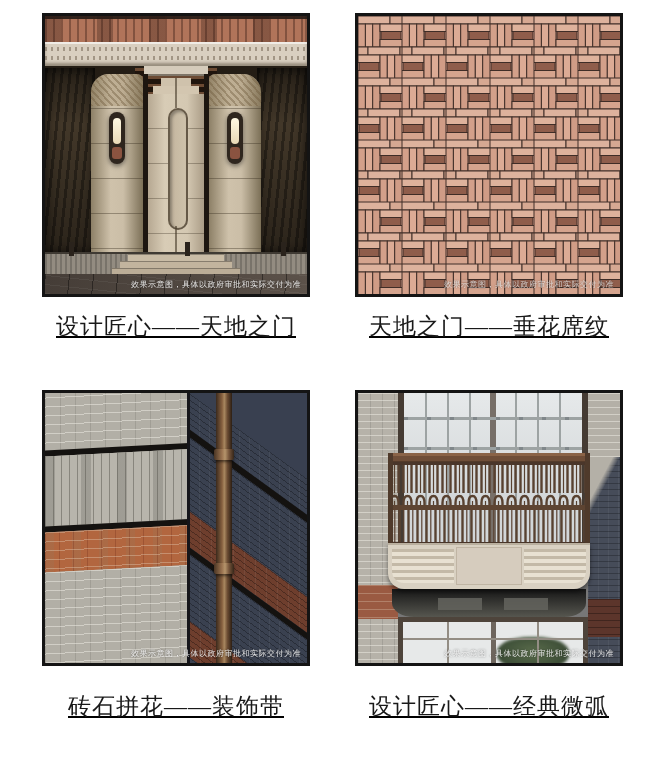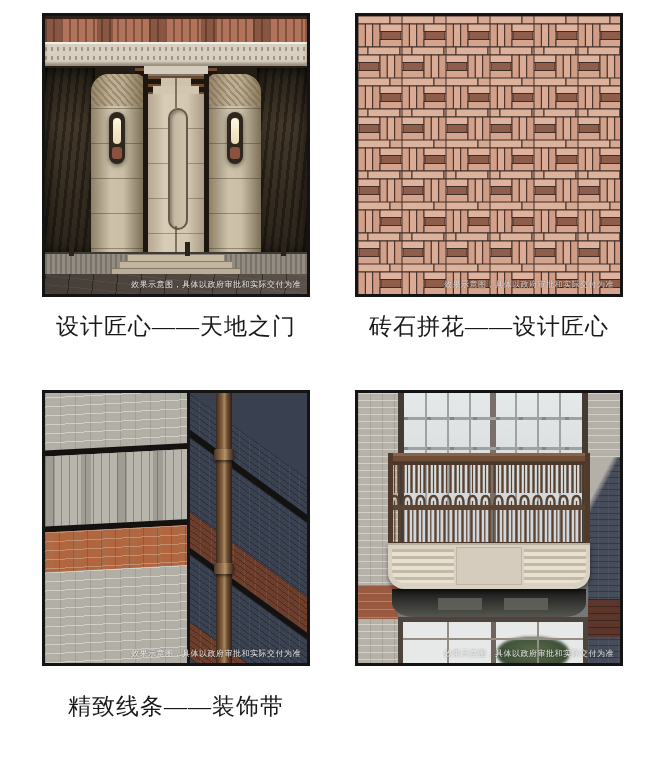--- a/index.html
+++ b/index.html
@@ -1,20 +1,20 @@
 <!DOCTYPE html>
 <html><head>
 <meta charset="utf-8">
 <style>
   html,body{margin:0;padding:0;}
   body{
     width:660px;height:761px;position:relative;background:#ffffff;
     font-family:"Liberation Serif","DejaVu Serif",serif;overflow:hidden;
   }
-  .card{position:absolute;}
+  .card{position:absolute;text-decoration:underline;}
   .photo{
     position:relative;width:262px;border:3px solid #141414;background:#777;
     overflow:hidden;
   }
   .photo.tall{height:278px;}
   .photo.short{height:270px;}
   .caption{
     width:268px;text-align:center;font-size:23px;color:#191919;
     letter-spacing:1px;line-height:30px;font-weight:500;
   }
@@ -246,21 +246,21 @@
             <rect x="22" y="39" width="7.3" height="23" fill="#d3a08a"></rect>
             <rect x="29.3" y="39" width="7.4" height="23" fill="#dcab95"></rect>
             <rect x="36.7" y="39" width="7.3" height="23" fill="#d09c86"></rect>
           </g>
         </pattern>
       </defs>
       <rect x="0" y="0" width="262" height="278" fill="url(#bw)"></rect>
     </svg>
     <div class="wm" style="color:rgba(255,255,255,.72);">效果示意图，具体以政府审批和实际交付为准</div>
   </div>
-  <div class="caption cap-top">砖石拼花——设计匠心</div>
+  <div class="caption cap-top">天地之门——垂花席纹</div>
 </div>
 
 <div class="card" style="left:42px;top:390px;">
   <div class="photo short">
     <div class="abs p3-left">
       <div class="abs p3-left-bands">
         <div class="band b-gray" style="height:62px;"></div>
         <div class="band b-groove" style="height:6px;"></div>
         <div class="band b-soldier" style="height:70px;"></div>
         <div class="band b-groove" style="height:6px;"></div>
@@ -279,21 +279,21 @@
         <div class="band b-darkred" style="height:36px;"></div>
         <div class="band b-dark" style="height:196px;"></div>
       </div>
     </div>
     <div class="abs p3-corner"></div>
     <div class="abs p3-pipe"></div>
     <div class="abs p3-coupling" style="top:56px;"></div>
     <div class="abs p3-coupling" style="top:170px;"></div>
     <div class="wm">效果示意图，具体以政府审批和实际交付为准</div>
   </div>
-  <div class="caption cap-bot">精致线条——装饰带</div>
+  <div class="caption cap-bot">砖石拼花——装饰带</div>
 </div>
 
 <div class="card" style="left:355px;top:390px;">
   <div class="photo short">
     <div class="abs p4-wl">
       <div class="abs p4-wl-red"></div>
     </div>
     <div class="abs p4-wr">
       <div class="abs p4-wr-top"></div>
       <div class="abs p4-wr-wedge"></div>
@@ -344,13 +344,14 @@
     </div>
     <div class="abs p4-win-bot">
       <div class="abs p4-green"></div>
       <div class="abs" style="left:44px;top:0;width:2px;height:100%;background:#938d84;"></div>
       <div class="abs" style="left:88px;top:0;width:5px;height:100%;background:#6e665e;"></div>
       <div class="abs" style="left:134px;top:0;width:2px;height:100%;background:#938d84;"></div>
       <div class="abs" style="left:0;top:16px;width:100%;height:2px;background:#938d84;"></div>
     </div>
     <div class="wm">效果示意图，具体以政府审批和实际交付为准</div>
   </div>
+  <div class="caption cap-bot">设计匠心——经典微弧</div>
 </div>
 
 </body></html>

